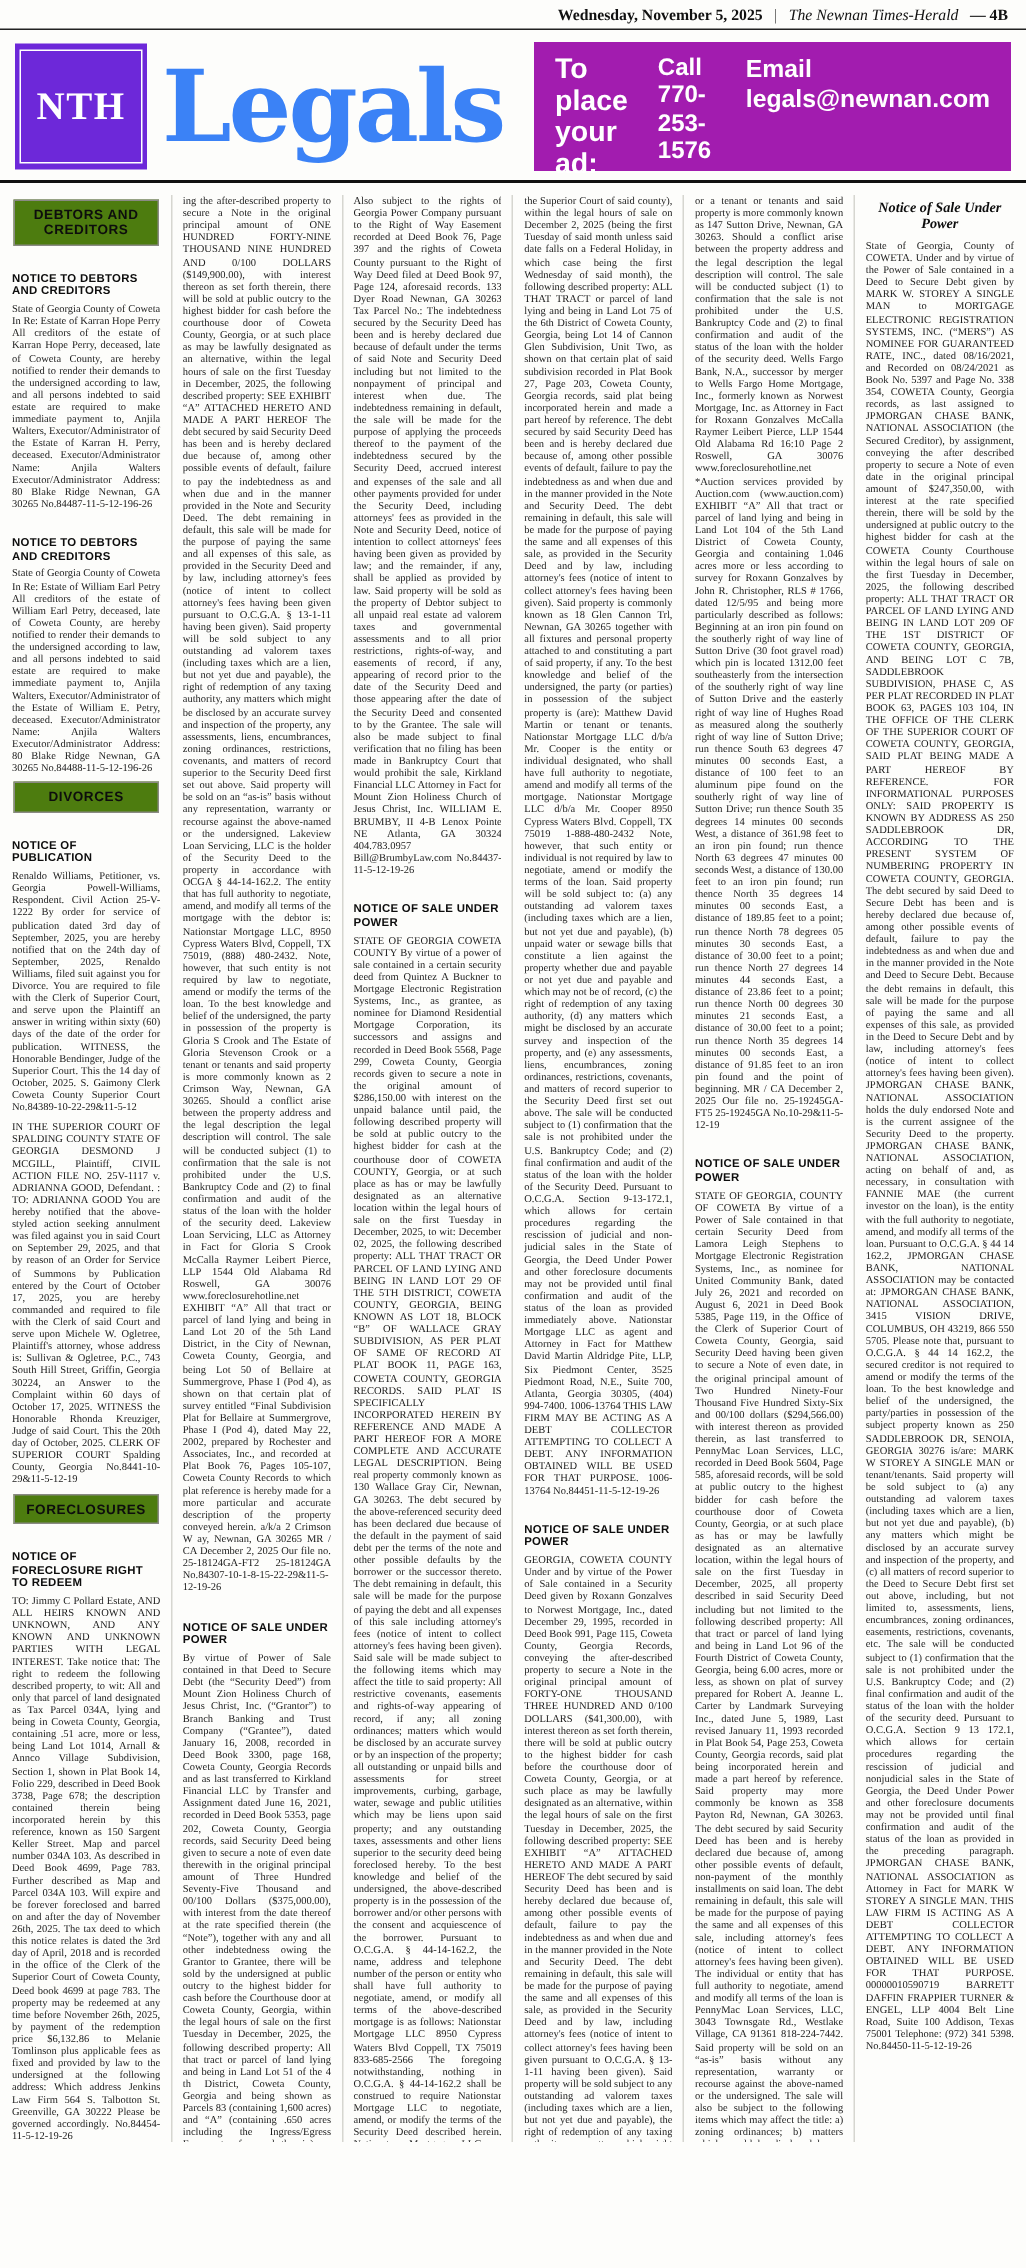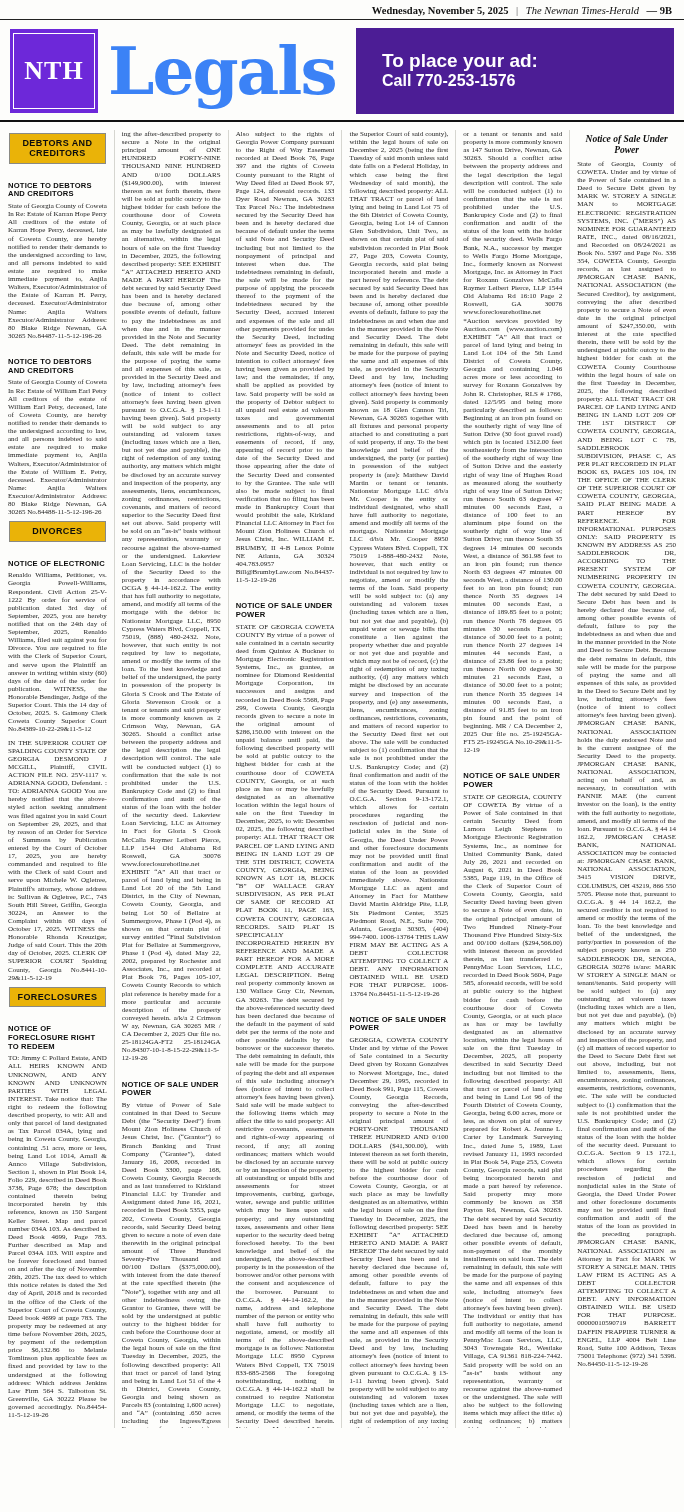--- a/index.html
+++ b/index.html
@@ -33,44 +33,44 @@
     border: 1px solid #fff; padding: 22px 10px;
     font-family: "Liberation Serif", serif; font-weight: bold;
     font-size: 26px; letter-spacing: 1px;
   }
   .legals-title {
     font-family: "DejaVu Serif", serif; font-weight: bold;
     font-size: 66px; line-height: 0.95; color: #3b82f6;
     flex: 1 1 auto; padding-left: 2px; letter-spacing: -2px;
   }
   .ad-box {
-    background: #4c1d95; color: #fff; flex: 0 0 auto;
-    width: 318px; height: 86px; padding: 9px 26px;
-    display: flex; flex-direction: column; justify-content: center;
+    background: #a21caf; color: #fff; flex: 0 0 auto;
+    width: 318px; height: 86px; padding: 9px 14px;
+    display: flex; flex-direction: row; justify-content: center;
     font-family: "Liberation Sans", sans-serif;
   }
   .ad-line1 { font-weight: bold; font-size: 19px; line-height: 1.1; }
   .ad-line2 { font-weight: bold; font-size: 16px; line-height: 1.15; }
   .ad-line3 { font-weight: bold; font-size: 16.5px; line-height: 1.2; }
   
   .columns {
     display: flex; gap: 7px; padding: 8px 8px 0;
     height: 1306px; overflow: hidden;
   }
   .legal-column {
     flex: 1 1 0; min-width: 0; height: 100%; overflow: hidden;
     font-size: 7px; line-height: 1.16; text-align: justify;
     color: #1b1b1b; word-break: break-word;
   }
   .legal-column + .legal-column { border-left: 1px solid #d6d6d0; padding-left: 7px; }
   .blk-section {
     font-family: "Liberation Sans", sans-serif; font-weight: bold;
     font-size: 9px; line-height: 1.15; text-align: center;
     border: 1px solid #8a8a84; padding: 4px 2px; margin: 3px 1px 5px;
-    letter-spacing: 0.4px; color: #0d0d0d; background: #eab308;
+    letter-spacing: 0.4px; color: #0d0d0d; background: #4d7c0f;
   }
   .blk-heading {
     font-family: "Liberation Sans", sans-serif; font-weight: bold;
     font-size: 7.6px; line-height: 1.15; text-align: left;
     margin: 18px 0 3px; color: #0d0d0d; letter-spacing: 0.2px;
   }
   .blk-heading_serif {
     font-family: "Liberation Serif", serif; font-weight: bold; font-style: italic;
     font-size: 9.5px; line-height: 1.15; text-align: center;
     margin: 4px 0 4px; color: #0d0d0d;
@@ -80,43 +80,44 @@
 </style>
 </head>
 <body>
 
 <div class="page">
 
   <div class="dateline">
     <span class="dl-date">Wednesday, November 5, 2025</span>
     <span class="dl-sep">|</span>
     <span class="dl-paper">The Newnan Times-Herald</span>
-    <span class="dl-page">— 9B</span>
+    <span class="dl-page">— 4B</span>
   </div>
 
   <div class="masthead">
     <div class="nth-box">
       <div class="nth-inner">NTH</div>
     </div>
     <div class="legals-title">Legals</div>
     <div class="ad-box">
       <div class="ad-line1">To place your ad:</div>
       <div class="ad-line2">Call 770-253-1576</div>
+      <div class="ad-line3">Email legals@newnan.com</div>
     </div>
   </div>
 
   <div class="columns">
       <div class="legal-column">
         <div class="blk-section">DEBTORS AND CREDITORS</div>
         <div class="blk-heading">NOTICE TO DEBTORS AND CREDITORS</div>
         <div class="blk-body">State of Georgia County of Coweta In Re: Estate of Karran Hope Perry All creditors of the estate of Karran Hope Perry, deceased, late of Coweta County, are hereby notified to render their demands to the undersigned according to law, and all persons indebted to said estate are required to make immediate payment to, Anjila Walters, Executor/Administrator of the Estate of Karran H. Perry, deceased. Executor/Administrator Name: Anjila Walters Executor/Administrator Address: 80 Blake Ridge Newnan, GA 30265 No.84487-11-5-12-196-26</div>
         <div class="blk-heading">NOTICE TO DEBTORS AND CREDITORS</div>
         <div class="blk-body">State of Georgia County of Coweta In Re: Estate of William Earl Petry All creditors of the estate of William Earl Petry, deceased, late of Coweta County, are hereby notified to render their demands to the undersigned according to law, and all persons indebted to said estate are required to make immediate payment to, Anjila Walters, Executor/Administrator of the Estate of William E. Petry, deceased. Executor/Administrator Name: Anjila Walters Executor/Administrator Address: 80 Blake Ridge Newnan, GA 30265 No.84488-11-5-12-196-26</div>
         <div class="blk-section">DIVORCES</div>
-        <div class="blk-heading">NOTICE OF ELECTRONIC</div>
+        <div class="blk-heading">NOTICE OF PUBLICATION</div>
         <div class="blk-body">Renaldo Williams, Petitioner, vs. Georgia Powell-Williams, Respondent. Civil Action 25-V-1222 By order for service of publication dated 3rd day of September, 2025, you are hereby notified that on the 24th day of September, 2025, Renaldo Williams, filed suit against you for Divorce. You are required to file with the Clerk of Superior Court, and serve upon the Plaintiff an answer in writing within sixty (60) days of the date of the order for publication. WITNESS, the Honorable Bendinger, Judge of the Superior Court. This the 14 day of October, 2025. S. Gaimony Clerk Coweta County Superior Court No.84389-10-22-29&amp;11-5-12</div>
         <div class="blk-body">IN THE SUPERIOR COURT OF SPALDING COUNTY STATE OF GEORGIA DESMOND J MCGILL, Plaintiff, CIVIL ACTION FILE NO. 25V-1117 v. ADRIANNA GOOD, Defendant. : TO: ADRIANNA GOOD You are hereby notified that the above-styled action seeking annulment was filed against you in said Court on September 29, 2025, and that by reason of an Order for Service of Summons by Publication entered by the Court of October 17, 2025, you are hereby commanded and required to file with the Clerk of said Court and serve upon Michele W. Ogletree, Plaintiff's attorney, whose address is: Sullivan &amp; Ogletree, P.C., 743 South Hill Street, Griffin, Georgia 30224, an Answer to the Complaint within 60 days of October 17, 2025. WITNESS the Honorable Rhonda Kreuziger, Judge of said Court. This the 20th day of October, 2025. CLERK OF SUPERIOR COURT Spalding County, Georgia No.8441-10-29&amp;11-5-12-19</div>
         <div class="blk-section">FORECLOSURES</div>
         <div class="blk-heading">NOTICE OF FORECLOSURE RIGHT TO REDEEM</div>
         <div class="blk-body">TO: Jimmy C Pollard Estate, AND ALL HEIRS KNOWN AND UNKNOWN, AND ANY KNOWN AND UNKNOWN PARTIES WITH LEGAL INTEREST. Take notice that: The right to redeem the following described property, to wit: All and only that parcel of land designated as Tax Parcel 034A, lying and being in Coweta County, Georgia, containing .51 acre, more or less, being Land Lot 1014, Arnall &amp; Annco Village Subdivision, Section 1, shown in Plat Book 14, Folio 229, described in Deed Book 3738, Page 678; the description contained therein being incorporated herein by this reference, known as 150 Sargent Keller Street. Map and parcel number 034A 103. As described in Deed Book 4699, Page 783. Further described as Map and Parcel 034A 103. Will expire and be forever foreclosed and barred on and after the day of November 26th, 2025. The tax deed to which this notice relates is dated the 3rd day of April, 2018 and is recorded in the office of the Clerk of the Superior Court of Coweta County, Deed book 4699 at page 783. The property may be redeemed at any time before November 26th, 2025, by payment of the redemption price $6,132.86 to Melanie Tomlinson plus applicable fees as fixed and provided by law to the undersigned at the following address: Which address Jenkins Law Firm 564 S. Talbotton St. Greenville, GA 30222 Please be governed accordingly. No.84454-11-5-12-19-26</div>
       </div>
       <div class="legal-column">
         <div class="blk-body">ing the after-described property to secure a Note in the original principal amount of ONE HUNDRED FORTY-NINE THOUSAND NINE HUNDRED AND 0/100 DOLLARS ($149,900.00), with interest thereon as set forth therein, there will be sold at public outcry to the highest bidder for cash before the courthouse door of Coweta County, Georgia, or at such place as may be lawfully designated as an alternative, within the legal hours of sale on the first Tuesday in December, 2025, the following described property: SEE EXHIBIT “A” ATTACHED HERETO AND MADE A PART HEREOF The debt secured by said Security Deed has been and is hereby declared due because of, among other possible events of default, failure to pay the indebtedness as and when due and in the manner provided in the Note and Security Deed. The debt remaining in default, this sale will be made for the purpose of paying the same and all expenses of this sale, as provided in the Security Deed and by law, including attorney's fees (notice of intent to collect attorney's fees having been given pursuant to O.C.G.A. § 13-1-11 having been given). Said property will be sold subject to any outstanding ad valorem taxes (including taxes which are a lien, but not yet due and payable), the right of redemption of any taxing authority, any matters which might be disclosed by an accurate survey and inspection of the property, any assessments, liens, encumbrances, zoning ordinances, restrictions, covenants, and matters of record superior to the Security Deed first set out above. Said property will be sold on an “as-is” basis without any representation, warranty or recourse against the above-named or the undersigned. Lakeview Loan Servicing, LLC is the holder of the Security Deed to the property in accordance with OCGA § 44-14-162.2. The entity that has full authority to negotiate, amend, and modify all terms of the mortgage with the debtor is: Nationstar Mortgage LLC, 8950 Cypress Waters Blvd, Coppell, TX 75019, (888) 480-2432. Note, however, that such entity is not required by law to negotiate, amend or modify the terms of the loan. To the best knowledge and belief of the undersigned, the party in possession of the property is Gloria S Crook and The Estate of Gloria Stevenson Crook or a tenant or tenants and said property is more commonly known as 2 Crimson Way, Newnan, GA 30265. Should a conflict arise between the property address and the legal description the legal description will control. The sale will be conducted subject (1) to confirmation that the sale is not prohibited under the U.S. Bankruptcy Code and (2) to final confirmation and audit of the status of the loan with the holder of the security deed. Lakeview Loan Servicing, LLC as Attorney in Fact for Gloria S Crook McCalla Raymer Leibert Pierce, LLP 1544 Old Alabama Rd Roswell, GA 30076 www.foreclosurehotline.net EXHIBIT “A” All that tract or parcel of land lying and being in Land Lot 20 of the 5th Land District, in the City of Newnan, Coweta County, Georgia, and being Lot 50 of Bellaire at Summergrove, Phase I (Pod 4), as shown on that certain plat of survey entitled “Final Subdivision Plat for Bellaire at Summergrove, Phase I (Pod 4), dated May 22, 2002, prepared by Rochester and Associates, Inc., and recorded at Plat Book 76, Pages 105-107, Coweta County Records to which plat reference is hereby made for a more particular and accurate description of the property conveyed herein. a/k/a 2 Crimson W ay, Newnan, GA 30265 MR / CA December 2, 2025 Our file no. 25-18124GA-FT2 25-18124GA No.84307-10-1-8-15-22-29&amp;11-5-12-19-26</div>
         <div class="blk-heading">NOTICE OF SALE UNDER POWER</div>
         <div class="blk-body">By virtue of Power of Sale contained in that Deed to Secure Debt (the “Security Deed”) from Mount Zion Holiness Church of Jesus Christ, Inc. (“Grantor”) to Branch Banking and Trust Company (“Grantee”), dated January 16, 2008, recorded in Deed Book 3300, page 168, Coweta County, Georgia Records and as last transferred to Kirkland Financial LLC by Transfer and Assignment dated June 16, 2021, recorded in Deed Book 5353, page 202, Coweta County, Georgia records, said Security Deed being given to secure a note of even date therewith in the original principal amount of Three Hundred Seventy-Five Thousand and 00/100 Dollars ($375,000.00), with interest from the date thereof at the rate specified therein (the “Note”), together with any and all other indebtedness owing the Grantor to Grantee, there will be sold by the undersigned at public outcry to the highest bidder for cash before the Courthouse door at Coweta County, Georgia, within the legal hours of sale on the first Tuesday in December, 2025, the following described property: All that tract or parcel of land lying and being in Land Lot 51 of the 4 th District, Coweta County, Georgia and being shown as Parcels 83 (containing 1,600 acres) and “A” (containing .650 acres including the Ingress/Egress Easement referenced therein) on Survey for New Lebanon Baptist Church by Turner &amp; Associates Land Surveyors, P.C. and bearing the seal of Jason D. Turner, GRLS No. 2795, dated March 31, 2004, and filed on April 18, 2006 at Plat Book 85, Page 314, Coweta County, Georgia Records, said plat being incorporated herein by reference. Subject to the rights contained in the Easement for Ingress and Egress from New Lebanon Baptist Church to Kenneth Brian Helton and Jennifer Lynn Helton dated November 24, 1999, and filed November 24, 1999 at Deed Book 1465, Page 643, Coweta County, Georgia Records, as amended by the Corrective Easement for Ingress and Egress filed December 6, 1999 at Deed Book 1468, Page 401, aforesaid records and as shown on Survey for Kenneth Brian Helton and Jennifer Lynn Helton filed at Plat Book 70, Page 123, aforesaid records. Also subject to an Egress-Ingress Easement shown on Survey for Matthew Todd Williams and Myrna Leah Anderson filed at Plat Book 71, Page 182, aforesaid records.</div>

